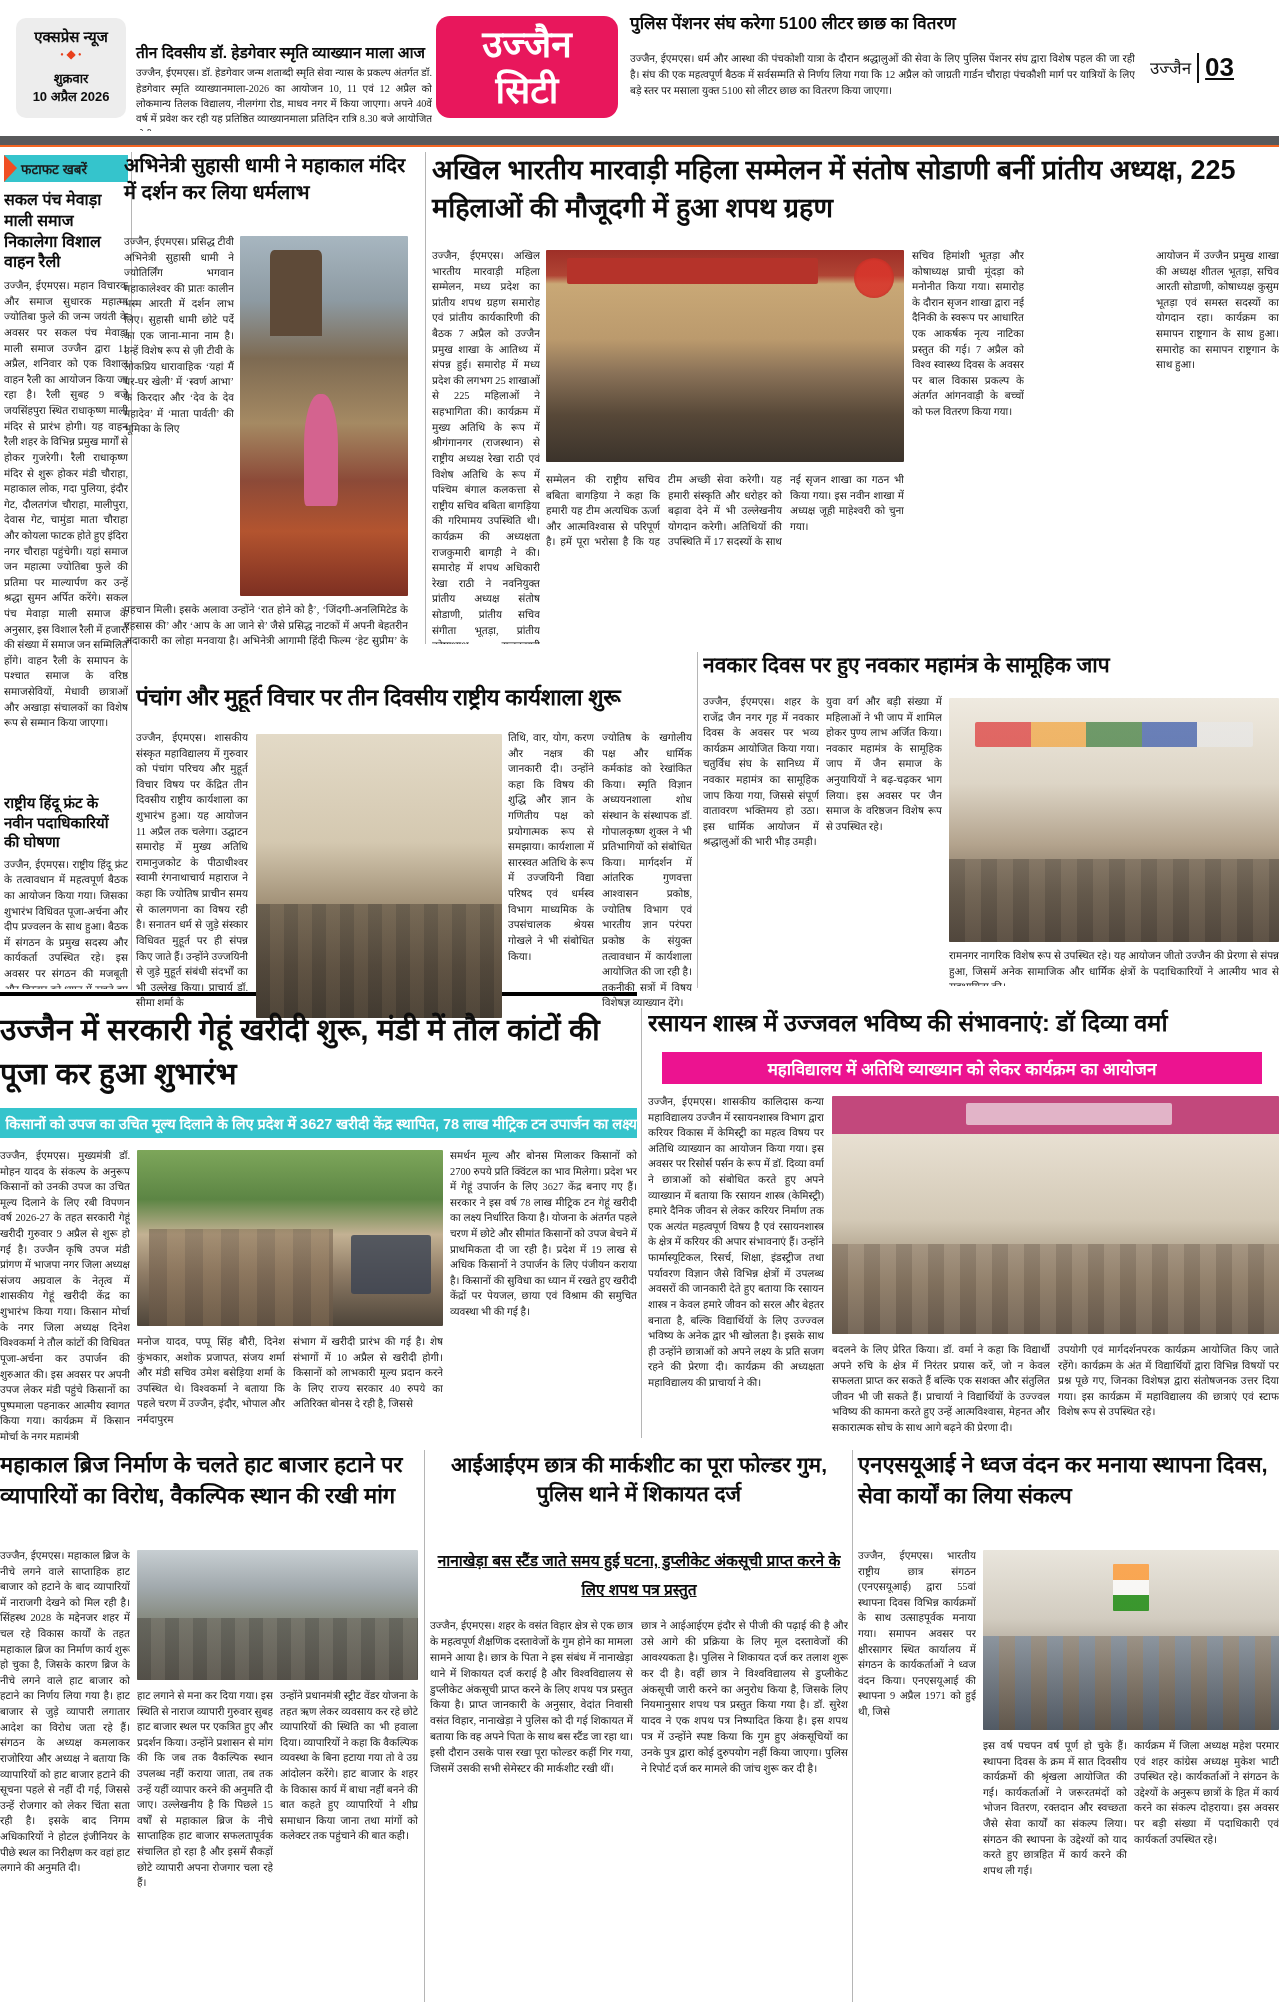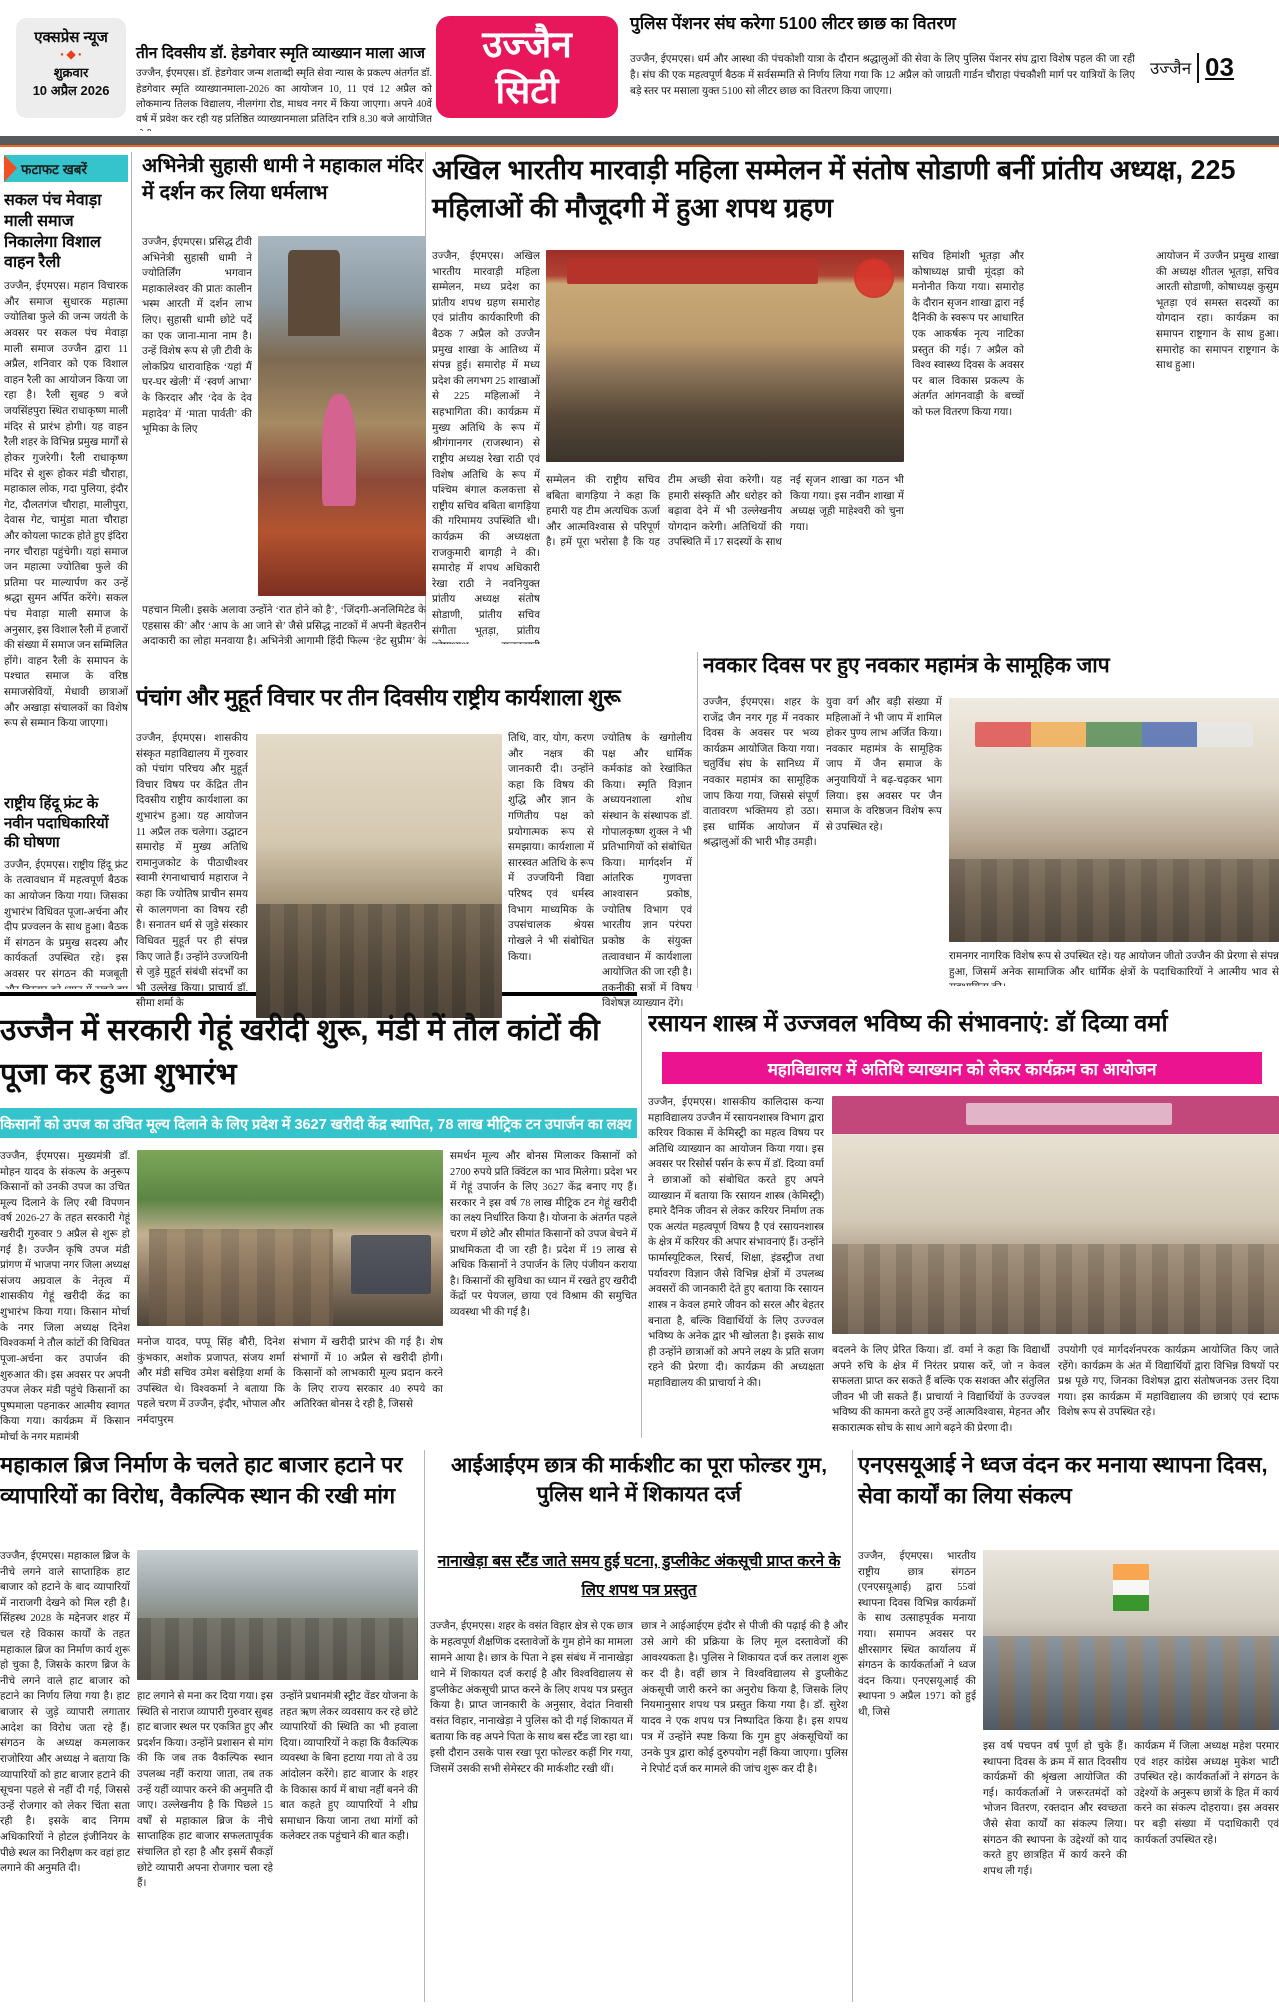--- a/index.html
+++ b/index.html
@@ -27,21 +27,21 @@
 <body>
 
 <div class="abs" style="left:0;top:0;width:1279px;height:136px;">
   <div class="abs" style="left:16px;top:18px;width:110px;height:100px;background:#ededed;border-radius:10px;text-align:center;padding-top:8px;">
     <div class="hl" style="font-size:15px;">एक्सप्रेस न्यूज</div>
     <div style="color:#e8401c;font-size:10px;line-height:16px;">
       <span>•</span>
       <span style="font-size:12px;">◆</span>
       <span>•</span>
     </div>
-    <div class="hl" style="font-size:13px;margin-top:0;">शुक्रवार</div>
+    <div class="hl" style="font-size:13px;margin-top:6px;">शुक्रवार</div>
     <div class="hl" style="font-size:13px;">10 अप्रैल 2026</div>
   </div>
 
   <div class="abs" style="left:136px;top:14px;width:296px;">
     <div class="hl" style="font-size:15.5px;line-height:1.25;margin-bottom:3px;margin-top:29px;">तीन दिवसीय डॉ. हेडगेवार स्मृति व्याख्यान माला आज</div>
     <div class="body-txt" style="font-size:10.2px;height:66px;">उज्जैन, ईएमएस। डॉ. हेडगेवार जन्म शताब्दी स्मृति सेवा न्यास के प्रकल्प अंतर्गत डॉ. हेडगेवार स्मृति व्याख्यानमाला-2026 का आयोजन 10, 11 एवं 12 अप्रैल को लोकमान्य तिलक विद्यालय, नीलगंगा रोड, माधव नगर में किया जाएगा। अपने 40वें वर्ष में प्रवेश कर रही यह प्रतिष्ठित व्याख्यानमाला प्रतिदिन रात्रि 8.30 बजे आयोजित होगी।</div>
   </div>
 
   <div class="abs" style="left:436px;top:16px;width:182px;height:102px;background:#e8175c;border-radius:14px;color:#fff;text-align:center;
               font-family:'Liberation Sans',sans-serif;font-weight:bold;font-size:37px;line-height:1.25;padding-top:6px;">
@@ -76,21 +76,21 @@
     <span style="width:0;height:0;border-top:13px solid transparent;border-bottom:14px solid transparent;border-left:13px solid #f04e23;"></span>
     <span class="hl" style="font-size:13.5px;color:#1b1b1b;margin-left:4px;">फटाफट खबरें</span>
   </div>
   <div class="hl" style="font-size:16px;line-height:1.3;margin-bottom:5px;">सकल पंच मेवाड़ा माली समाज निकालेगा विशाल वाहन रैली</div>
   <div class="body-txt" style="height:508px;">उज्जैन, ईएमएस। महान विचारक और समाज सुधारक महात्मा ज्योतिबा फुले की जन्म जयंती के अवसर पर सकल पंच मेवाड़ा माली समाज उज्जैन द्वारा 11 अप्रैल, शनिवार को एक विशाल वाहन रैली का आयोजन किया जा रहा है। रैली सुबह 9 बजे जयसिंहपुरा स्थित राधाकृष्ण माली मंदिर से प्रारंभ होगी। यह वाहन रैली शहर के विभिन्न प्रमुख मार्गों से होकर गुजरेगी। रैली राधाकृष्ण मंदिर से शुरू होकर मंडी चौराहा, महाकाल लोक, गदा पुलिया, इंदौर गेट, दौलतगंज चौराहा, मालीपुरा, देवास गेट, चामुंडा माता चौराहा और कोयला फाटक होते हुए इंदिरा नगर चौराहा पहुंचेगी। यहां समाज जन महात्मा ज्योतिबा फुले की प्रतिमा पर माल्यार्पण कर उन्हें श्रद्धा सुमन अर्पित करेंगे। सकल पंच मेवाड़ा माली समाज के अनुसार, इस विशाल रैली में हजारों की संख्या में समाज जन सम्मिलित होंगे। वाहन रैली के समापन के पश्चात समाज के वरिष्ठ समाजसेवियों, मेधावी छात्राओं और अखाड़ा संचालकों का विशेष रूप से सम्मान किया जाएगा।</div>
   <div class="hl" style="font-size:15px;line-height:1.3;margin:7px 0 5px;">राष्ट्रीय हिंदू फ्रंट के नवीन पदाधिकारियों की घोषणा</div>
   <div class="body-txt" style="height:236px;">उज्जैन, ईएमएस। राष्ट्रीय हिंदू फ्रंट के तत्वावधान में महत्वपूर्ण बैठक का आयोजन किया गया। जिसका शुभारंभ विधिवत पूजा-अर्चना और दीप प्रज्वलन के साथ हुआ। बैठक में संगठन के प्रमुख सदस्य और कार्यकर्ता उपस्थित रहे। इस अवसर पर संगठन की मजबूती और विस्तार को ध्यान में रखते हुए विभिन्न पदों की घोषणा की गई। सभी नवनियुक्त पदाधिकारियों को उनके दायित्वों के प्रति जागरूक करते हुए संगठन के उद्देश्यों को आगे बढ़ाने का संकल्प दिलाया गया। सभी को बधाई भी दी गई।</div>
 </div>
 <div class="abs" style="left:0;top:992px;width:637px;height:4px;background:#000;"></div>
 
-<div class="abs" style="left:142px;top:152px;width:284px;height:496px;">
+<div class="abs" style="left:124px;top:152px;width:284px;height:496px;">
   <div class="hl" style="font-size:20px;line-height:1.35;">अभिनेत्री सुहासी धामी ने महाकाल मंदिर में दर्शन कर लिया धर्मलाभ</div>
   <div class="body-txt abs" style="left:0;top:82px;width:110px;height:362px;">उज्जैन, ईएमएस। प्रसिद्ध टीवी अभिनेत्री सुहासी धामी ने ज्योतिर्लिंग भगवान महाकालेश्वर की प्रातः कालीन भस्म आरती में दर्शन लाभ लिए। सुहासी धामी छोटे पर्दे का एक जाना-माना नाम है। उन्हें विशेष रूप से ज़ी टीवी के लोकप्रिय धारावाहिक ‘यहां मैं घर-घर खेली’ में ‘स्वर्ण आभा’ के किरदार और ‘देव के देव महादेव’ में ‘माता पार्वती’ की भूमिका के लिए</div>
   <div class="photo ph-temple" style="left:116px;top:84px;width:168px;height:360px;">
     <div class="fig" style="left:38%;top:44%;width:34px;height:112px;background:#d4638f;"></div>
     <div class="fig" style="left:18%;top:4%;width:52px;height:86px;background:#5e4a38;border-radius:8% 8% 0 0;"></div>
   </div>
   <div class="body-txt abs" style="left:0;top:450px;width:284px;height:46px;">पहचान मिली। इसके अलावा उन्होंने ‘रात होने को है’, ‘जिंदगी-अनलिमिटेड के एहसास की’ और ‘आप के आ जाने से’ जैसे प्रसिद्ध नाटकों में अपनी बेहतरीन अदाकारी का लोहा मनवाया है। अभिनेत्री आगामी हिंदी फिल्म ‘हेट सुप्रीम’ के जरिए बड़े पर्दे पर भी अपनी उपस्थिति दर्ज करा चुकी हैं।</div>
 </div>
 
 <div class="abs" style="left:432px;top:152px;width:847px;height:496px;">
@@ -126,21 +126,21 @@
     <div style="position:absolute;left:8%;top:10%;width:84%;height:10%;
          background:linear-gradient(90deg,#d33 0 20%,#f3a33a 20% 40%,#3a7a3a 40% 60%,#3355aa 60% 80%,#e8e8e8 80% 100%);opacity:.7;border-radius:2px;"></div>
     <div style="position:absolute;left:0;bottom:0;width:100%;height:34%;
          background:repeating-linear-gradient(90deg,#4b433a 0 16px,#685c4e 16px 32px);opacity:.5;"></div>
   </div>
   <div class="body-txt abs" style="left:246px;top:296px;width:330px;height:38px;">रामनगर नागरिक विशेष रूप से उपस्थित रहे। यह आयोजन जीतो उज्जैन की प्रेरणा से संपन्न हुआ, जिसमें अनेक सामाजिक और धार्मिक क्षेत्रों के पदाधिकारियों ने आत्मीय भाव से सहभागिता की।</div>
 </div>
 
 <div class="abs" style="left:0;top:1008px;width:637px;height:432px;">
   <div class="hl" style="font-size:30px;line-height:1.45;">उज्जैन में सरकारी गेहूं खरीदी शुरू, मंडी में तौल कांटों की पूजा कर हुआ शुभारंभ</div>
-  <div style="position:absolute;left:0;top:100px;width:637px;height:30px;background:#35c4cc;display:flex;align-items:center;justify-content:flex-start;">
+  <div style="position:absolute;left:0;top:100px;width:637px;height:30px;background:#35c4cc;display:flex;align-items:center;justify-content:flex-end;">
     <span class="hl" style="font-size:14.5px;color:#fff;">किसानों को उपज का उचित मूल्य दिलाने के लिए प्रदेश में 3627 खरीदी केंद्र स्थापित, 78 लाख मीट्रिक टन उपार्जन का लक्ष्य</span>
   </div>
   <div class="abs" style="left:0;top:140px;width:637px;height:292px;">
     <div class="body-txt abs" style="left:0;top:0;width:130px;height:292px;">उज्जैन, ईएमएस। मुख्यमंत्री डॉ. मोहन यादव के संकल्प के अनुरूप किसानों को उनकी उपज का उचित मूल्य दिलाने के लिए रबी विपणन वर्ष 2026-27 के तहत सरकारी गेहूं खरीदी गुरुवार 9 अप्रैल से शुरू हो गई है। उज्जैन कृषि उपज मंडी प्रांगण में भाजपा नगर जिला अध्यक्ष संजय अग्रवाल के नेतृत्व में शासकीय गेहूं खरीदी केंद्र का शुभारंभ किया गया। किसान मोर्चा के नगर जिला अध्यक्ष दिनेश विश्वकर्मा ने तौल कांटों की विधिवत पूजा-अर्चना कर उपार्जन की शुरुआत की। इस अवसर पर अपनी उपज लेकर मंडी पहुंचे किसानों का पुष्पमाला पहनाकर आत्मीय स्वागत किया गया। कार्यक्रम में किसान मोर्चा के नगर महामंत्री</div>
     <div class="photo ph-mandi" style="left:137px;top:2px;width:306px;height:176px;">
       <div style="position:absolute;left:4%;bottom:0;width:60%;height:55%;
            background:repeating-linear-gradient(90deg,#6e5b49 0 18px,#8a7258 18px 36px);opacity:.55;"></div>
       <div style="position:absolute;right:4%;bottom:18%;width:26%;height:34%;background:#394252;border-radius:3px;opacity:.8;"></div>
     </div>
     <div class="body-txt abs" style="left:137px;top:186px;width:148px;height:106px;">मनोज यादव, पप्पू सिंह बौरी, दिनेश कुंभकार, अशोक प्रजापत, संजय शर्मा और मंडी सचिव उमेश बसेड़िया शर्मा के उपस्थित थे। विश्वकर्मा ने बताया कि पहले चरण में उज्जैन, इंदौर, भोपाल और नर्मदापुरम</div>

